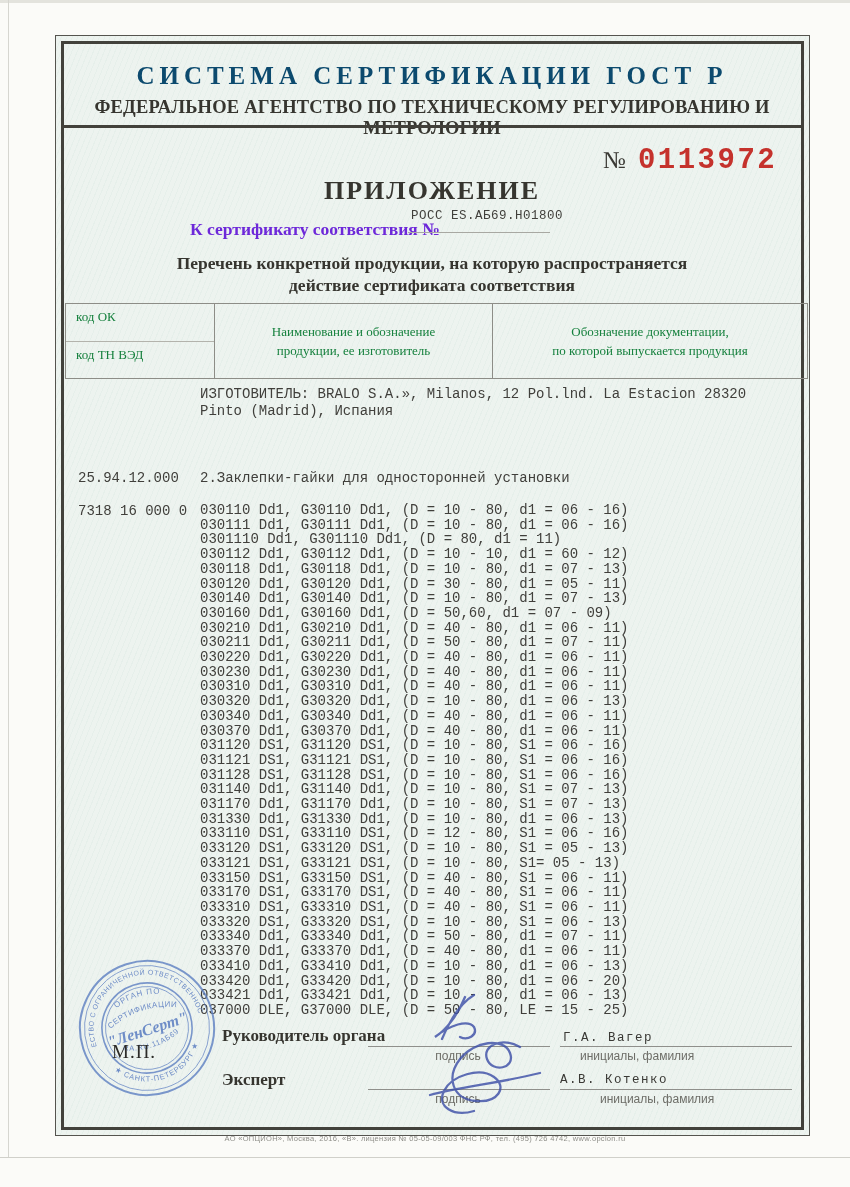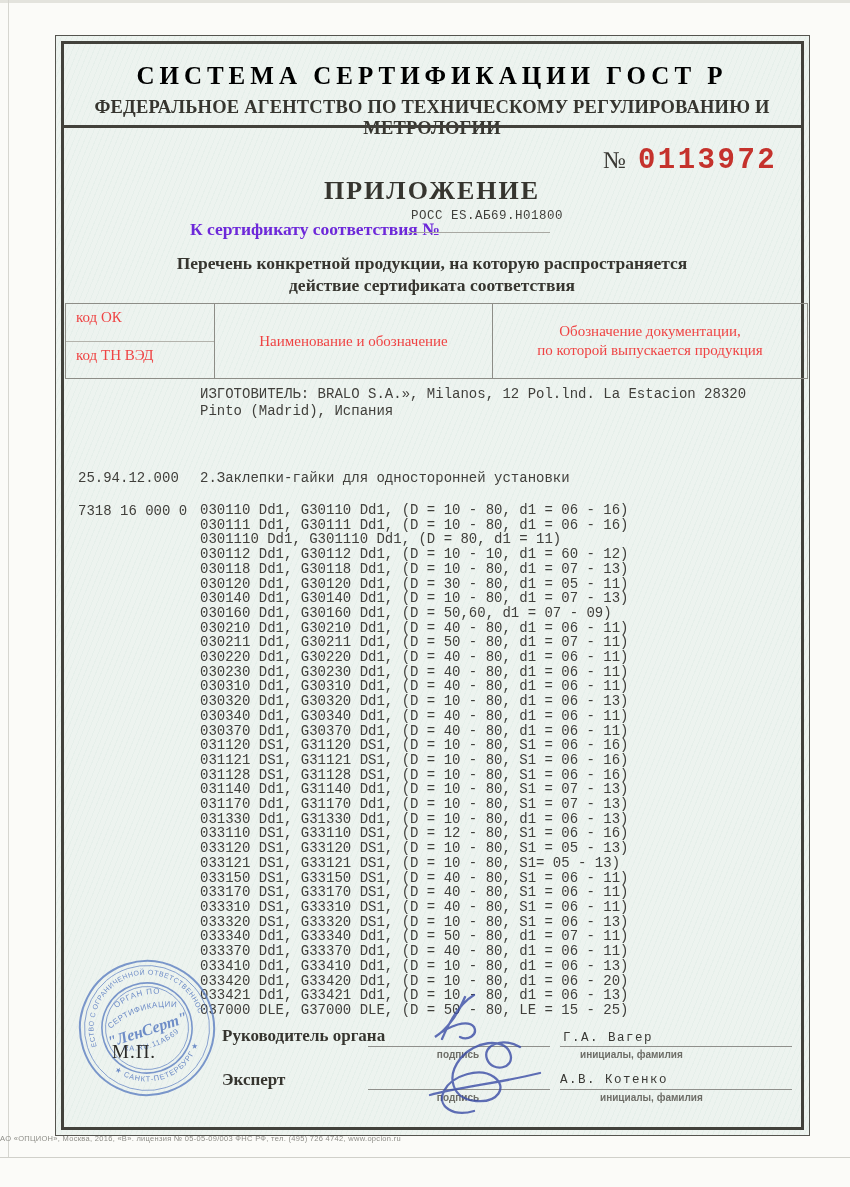--- a/index.html
+++ b/index.html
@@ -13,74 +13,74 @@
          border:1.5px solid #55544f;background:#edf3ef;}
   .frame::before{content:"";position:absolute;inset:0;
          background:repeating-linear-gradient(112deg, rgba(120,180,160,.06) 0 1px, transparent 1px 5px);}
   .frame-inner{position:absolute;left:5px;top:5px;right:5px;bottom:5px;border:3px solid #42413b;pointer-events:none;}
 
   .abs{position:absolute;}
   .ctr{left:62px;width:740px;text-align:center;}
   .mono{font-family:"Liberation Mono","DejaVu Sans Mono",monospace;color:#403f3b;}
   .pre{white-space:pre;}
 
-  #h-system{top:60px;font-size:25px;font-weight:bold;letter-spacing:5px;line-height:32px;color:#000000;}
+  #h-system{top:60px;font-size:25px;font-weight:bold;letter-spacing:5px;line-height:32px;color:#0c4a6e;}
   #h-agency{top:97px;font-size:18.5px;font-weight:bold;letter-spacing:0.2px;color:#36352f;}
   #header-sep{left:62px;top:125px;width:739px;border-top:3px solid #42413b;}
 
   #blank-no{left:603px;top:144px;display:flex;align-items:baseline;}
   #blank-no .pref{font-size:24px;color:#3a3934;}
   #blank-no .num{margin-left:12px;font-family:"Liberation Mono","DejaVu Sans Mono",monospace;
                  font-weight:bold;font-size:29px;letter-spacing:2.5px;color:#c5322c;}
 
   #appendix-title{top:176px;font-size:26px;font-weight:bold;letter-spacing:2px;color:#36352f;}
   #cert-ref-label{left:190px;top:219px;font-size:17.5px;font-weight:bold;color:#6d28d9;}
   #cert-ref-number{left:411px;top:209px;font-size:12.5px;letter-spacing:0.5px;}
   #cert-ref-line{left:408px;top:232px;width:142px;border-top:1px solid #a8a8a2;}
 
   #subtitle1{top:253px;font-size:17.5px;font-weight:bold;color:#36352f;}
   #subtitle2{top:275px;font-size:17.5px;font-weight:bold;color:#36352f;}
 
   #spec-table{left:65px;top:303px;width:741px;height:74px;display:grid;
               grid-template-columns:148px 278px 315px;border:1px solid #8d8d87;}
-  .cell{border-left:1px solid #8d8d87;font-size:15px;color:#ef4444;}
+  .cell{border-left:1px solid #8d8d87;font-size:13px;color:#15803d;}
   .cell:first-child{border-left:none;display:flex;flex-direction:column;}
   .code-half{flex:1;padding:5px 4px 0 10px;}
   .code-half.top{border-bottom:1px solid #b3b3ac;}
   .cell-center{display:flex;flex-direction:column;justify-content:center;text-align:center;line-height:19px;}
 
   #manufacturer{left:200px;top:386px;font-size:14px;line-height:17px;}
   #code-ok{left:78px;top:470px;font-size:14px;}
   #group-heading{left:200px;top:470px;font-size:14px;text-align:right;}
   #code-tnved{left:78px;top:503px;font-size:14px;}
   #product-list{left:200px;top:503px;font-size:14px;}
   .p-line{white-space:pre;line-height:14.7px;font-family:"Liberation Mono","DejaVu Sans Mono",monospace;color:#403f3b;}
 
   .role{font-size:17px;font-weight:bold;color:#36352f;}
   #role-head{left:222px;top:1026px;}
   #role-expert{left:222px;top:1070px;}
   .sig-line{border-top:1px solid #8f8f8b;height:0;}
   #sig-line-1{left:368px;top:1046px;width:182px;}
   #name-line-1{left:560px;top:1046px;width:232px;}
   #sig-line-2{left:368px;top:1089px;width:182px;}
   #name-line-2{left:560px;top:1089px;width:232px;}
-  .under-cap{font-family:"Liberation Sans",sans-serif;font-size:10px;color:#6d6d67;font-weight:bold;}
+  .under-cap{font-family:"Liberation Sans",sans-serif;font-size:12px;color:#6d6d67;}
   #cap-sig-1{left:398px;top:1049px;width:120px;text-align:center;}
   #cap-name-1{left:580px;top:1049px;}
   #cap-sig-2{left:398px;top:1092px;width:120px;text-align:center;}
   #cap-name-2{left:600px;top:1092px;}
   .sig-name{font-size:12.5px;letter-spacing:1.5px;color:#3a3935;}
   #name-1{left:563px;top:1031px;}
   #name-2{left:560px;top:1073px;}
 
   #stamp-svg{left:55px;top:933px;}
   #mp-mark{left:112px;top:1041px;font-size:19px;color:#2c2b28;letter-spacing:1px;}
   #ink-svg{left:390px;top:975px;}
 
-  #footer{left:0;right:0;top:1134px;text-align:left;font-family:"Liberation Sans",sans-serif;
+  #footer{left:0;right:0;top:1134px;text-align:center;font-family:"Liberation Sans",sans-serif;
           font-size:7.5px;color:#8e8e88;letter-spacing:0.3px;}
 </style>
 </head>
 <body>
 
 <div class="paper">
   <div class="edge-top"></div>
   <div class="edge-left"></div>
   <div class="edge-bottom"></div>
 
@@ -106,20 +106,21 @@
   <div class="abs ctr" id="subtitle1">Перечень конкретной продукции,  на которую распространяется</div>
   <div class="abs ctr" id="subtitle2">действие сертификата соответствия</div>
 
   <div class="abs" id="spec-table">
     <div class="cell">
       <div class="code-half top">код ОК</div>
       <div class="code-half">код ТН ВЭД</div>
     </div>
     <div class="cell cell-center">
       <div>Наименование и обозначение</div>
+      <div>продукции, ее изготовитель</div>
     </div>
     <div class="cell cell-center">
       <div>Обозначение документации,</div>
       <div>по которой выпускается продукция</div>
     </div>
   </div>
 
   <div class="abs mono" id="manufacturer">
     <div class="pre">ИЗГОТОВИТЕЛЬ: BRALO S.A.», Milanos, 12 Pol.lnd. La Estacion 28320</div>
     <div class="pre">Pinto (Madrid), Испания</div>

